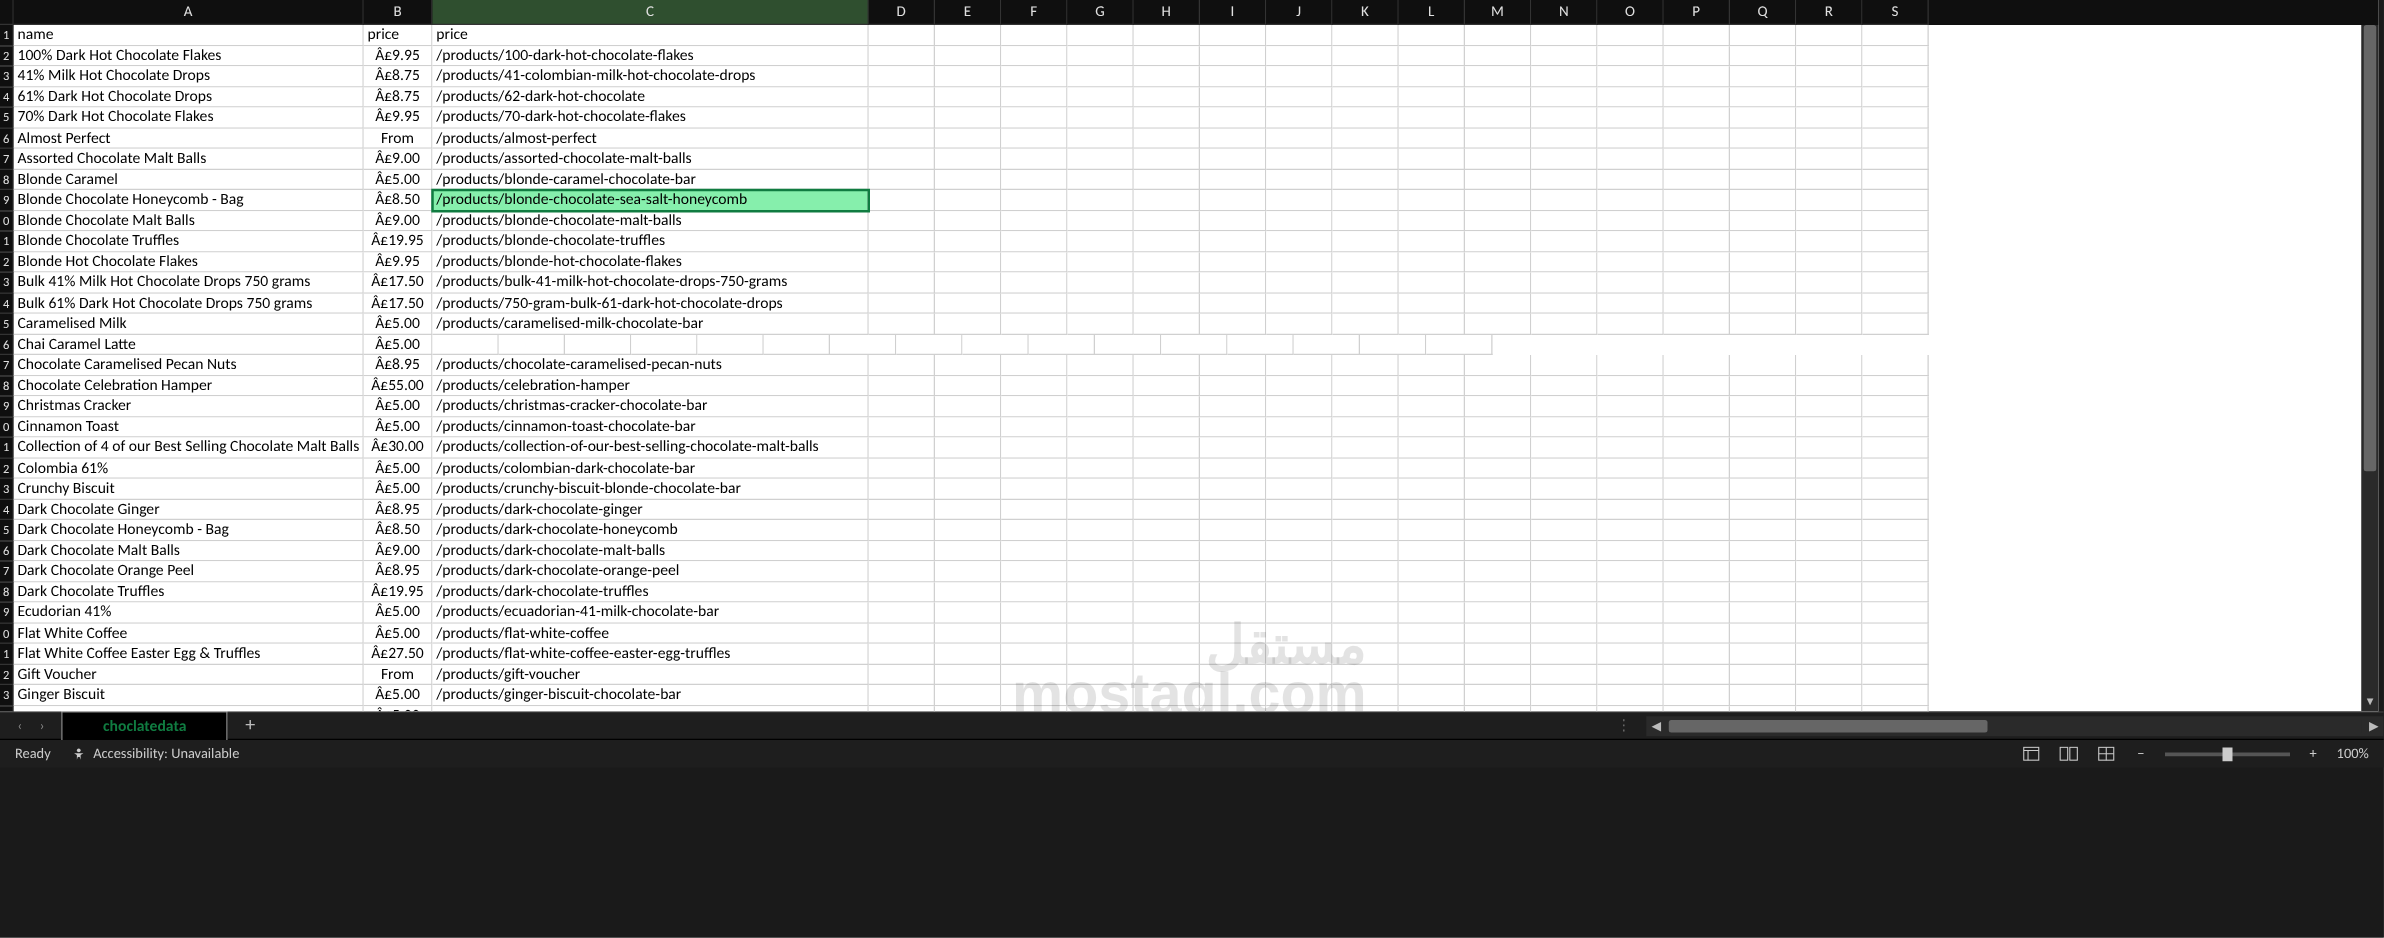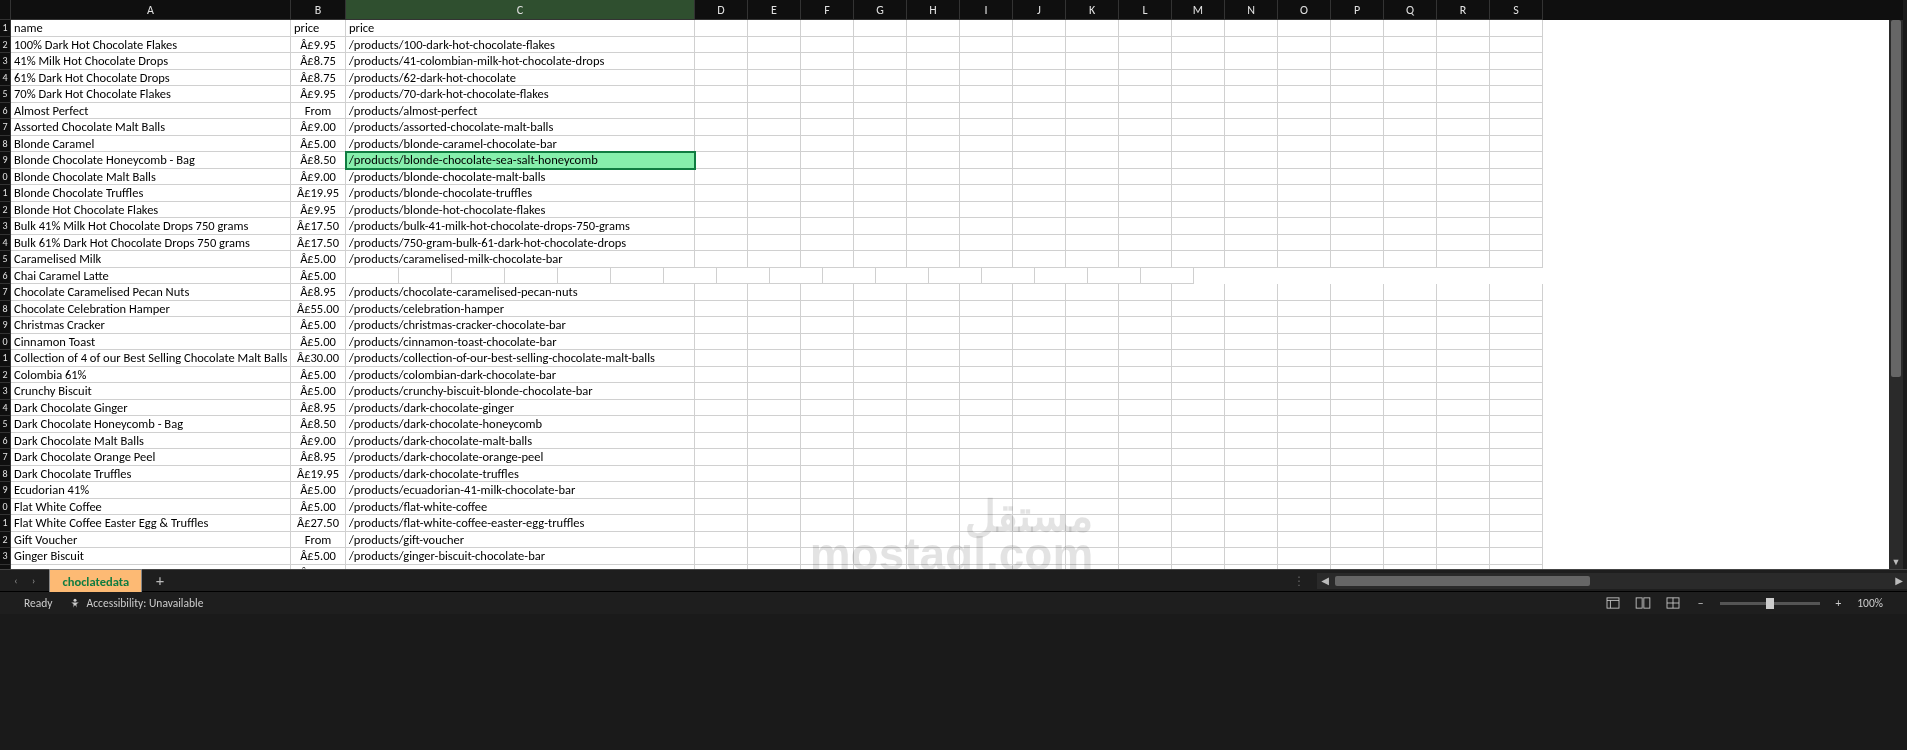--- a/index.html
+++ b/index.html
@@ -21,31 +21,31 @@
   .cB { width:55px;  min-width:55px; }
   .cC { width:349px; min-width:349px; }
   .cD,.cE,.cF,.cG,.cH,.cI,.cJ,.cK,.cL,.cM,.cN,.cO,.cP,.cQ,.cR,.cS { width:53px; min-width:53px; }
   
   .watermark { position:absolute; bottom:-12px; left:50%; transform:translateX(-50%); color:rgba(0,0,0,.11); font-size:46px; font-weight:700; pointer-events:none; font-family:Arial,sans-serif; user-select:none; }
   .watermark .ar { font-size:43px; display:block; text-align:right; margin-bottom:-14px; letter-spacing:1px;}
   
   .tab-strip { display:flex; align-items:center; height:23px; background:#1e1e1e; border-top:1px solid #444; border-bottom:1px solid #000; }
   .nav-arrows { display:flex; align-items:center; gap:14px; padding:0 14px; color:#888; }
   .nav-arrows span { cursor:pointer; font-size:11px; }
-  .tab { background:#fdba74; color:#107c41; padding:0 12px; height:23px; line-height:23px; border-top:1px solid #888; border-left:1px solid #888; border-right:1px solid #888; font-weight:600; }
+  .tab { background:#000000; color:#107c41; padding:0 32px; height:23px; line-height:23px; border-top:1px solid #888; border-left:1px solid #888; border-right:1px solid #888; font-weight:600; }
   .tab-add { color:#bbb; padding:0 14px; font-size:16px; cursor:pointer; }
   .tab-sep { flex:1; }
   .tab-grip { color:#666; padding:0 10px; font-size:12px; letter-spacing:2px; }
   
   .hscroll { height:16px; background:#2a2a2a; display:flex; align-items:center; }
   .hscroll .btn { width:16px; height:16px; color:#bbb; text-align:center; line-height:16px; font-size:10px; cursor:pointer; }
   .hscroll .track { flex:1; height:10px; background:#2a2a2a; position:relative; margin:0 2px; }
   .hscroll .thumb { position:absolute; left:0; width:46%; height:100%; background:#666; border-radius:2px; }
   
-  .status { display:flex; align-items:center; height:22px; background:#1e1e1e; color:#ccc; font-size:11.5px; padding:0 24px; }
+  .status { display:flex; align-items:center; height:22px; background:#1e1e1e; color:#ccc; font-size:11.5px; padding:0 12px; }
   .status .left { display:flex; align-items:center; gap:16px; }
   .status .right { margin-left:auto; display:flex; align-items:center; gap:12px; }
   .view-btn { width:18px; height:14px; display:inline-flex; align-items:center; justify-content:center; color:#ccc; cursor:pointer; }
   .zoom-slider { width:100px; height:3px; background:#555; position:relative; }
   .zoom-slider .tick { position:absolute; left:50%; top:-3px; width:1px; height:9px; background:#888; }
   .zoom-slider .knob { position:absolute; left:50%; top:-4px; width:8px; height:11px; background:#ccc; transform:translateX(-50%); }
   .zoom-btn { cursor:pointer; padding:0 4px; }
   .acc-icon { width:12px; height:12px; display:inline-block; }
   svg { display:block; }
   

